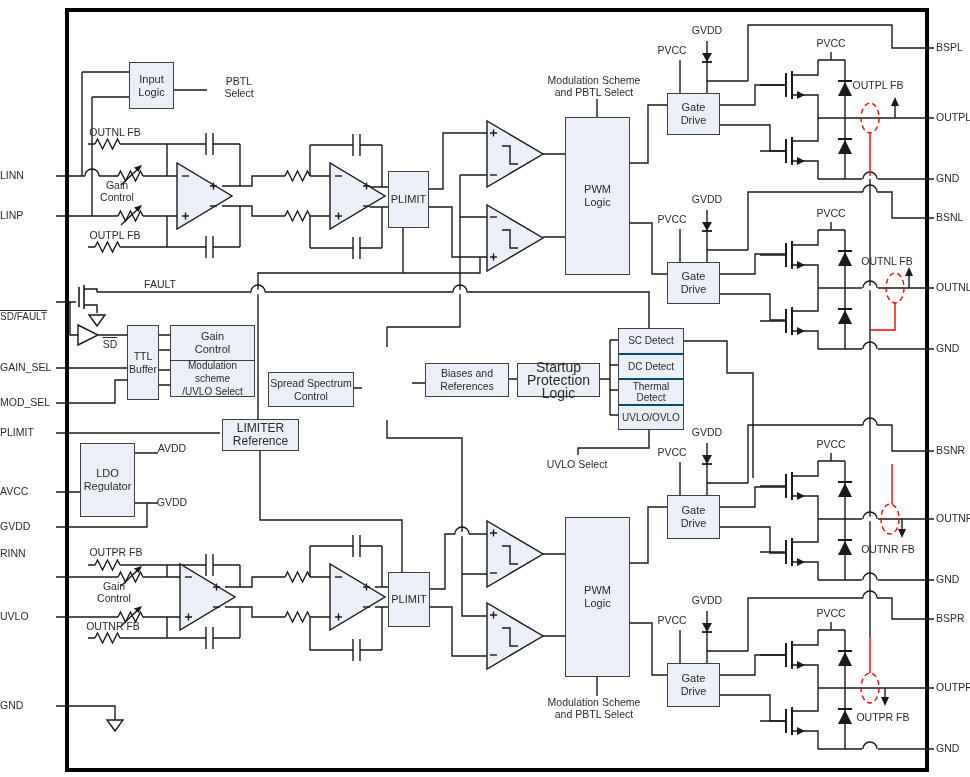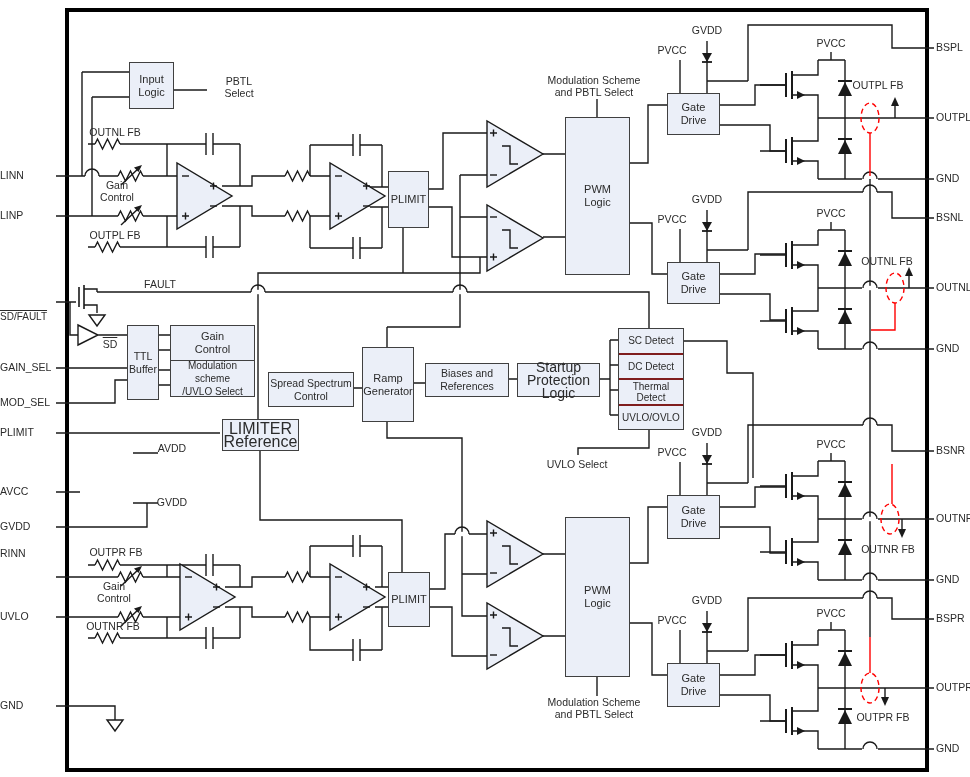--- a/index.html
+++ b/index.html
@@ -14,21 +14,21 @@
   .cl{position:absolute;z-index:3;transform:translate(-50%,-50%);
       white-space:pre-line;text-align:center;font-size:10.5px;line-height:12px;}
   .pinL{position:absolute;left:0;width:52px;font-size:10.5px;z-index:3;}
   .pinR{position:absolute;left:936px;width:40px;text-align:left;font-size:10.5px;z-index:3;}
   .ov{text-decoration:overline;}
   #detect-stack{position:absolute;left:618px;top:328px;width:64px;height:100px;
                 border:1.5px solid #404040;background:#EBEFF8;z-index:3;
                 display:flex;flex-direction:column;}
   .dcell{flex:1;display:flex;align-items:center;justify-content:center;
          font-size:10px;line-height:11px;text-align:center;white-space:pre-line;}
-  .dcell + .dcell{border-top:2px solid #7f1d1d;}
+  .dcell + .dcell{border-top:2px solid #0c4a6e;}
 </style>
 </head>
 <body>
 
 <div id="stage">
   <div id="chip-border"></div>
 
   <svg width="970" height="777" viewBox="0 0 970 777" stroke="#1a1a1a" stroke-width="1.4" fill="none">
     <defs>
       <g id="resH">
@@ -243,37 +243,37 @@
   <div class="blk" style="left:667px;top:93px;width:51px;height:40px">Gate
 Drive</div>
   <div class="blk" style="left:667px;top:262px;width:51px;height:40px">Gate
 Drive</div>
   <div class="blk" style="left:127px;top:325px;width:30px;height:73px;font-size:10.5px">TTL
 Buffer</div>
   <div class="blk" style="left:170px;top:325px;width:83px;height:34px">Gain
 Control</div>
   <div class="blk" style="left:170px;top:360px;width:83px;height:35px;font-size:10px">Modulation scheme
 /UVLO Select</div>
-  <div class="blk" style="left:222px;top:419px;width:75px;height:30px;font-size:16px">LIMITER
+  <div class="blk" style="left:222px;top:419px;width:75px;height:30px;font-size:12px">LIMITER
 Reference</div>
   <div class="blk" style="left:268px;top:372px;width:84px;height:33px;font-size:10.5px">Spread Spectrum
 Control</div>
-  <div class="blk" style="left:362px;top:347px;width:50px;height:73px">Ramp
-Generator</div>
   <div class="blk" style="left:425px;top:363px;width:82px;height:32px;font-size:10.5px">Biases and
 References</div>
   <div class="blk" style="left:517px;top:363px;width:81px;height:32px;font-size:14px">Startup Protection
 Logic</div>
   <div id="detect-stack">
     <div class="dcell">SC Detect</div>
     <div class="dcell">DC Detect</div>
     <div class="dcell">Thermal
 Detect</div>
     <div class="dcell">UVLO/OVLO</div>
   </div>
+  <div class="blk" style="left:80px;top:443px;width:53px;height:72px">LDO
+Regulator</div>
   <div class="blk" style="left:388px;top:572px;width:40px;height:53px">PLIMIT</div>
   <div class="blk" style="left:565px;top:517px;width:63px;height:158px">PWM
 Logic</div>
   <div class="blk" style="left:667px;top:495px;width:51px;height:42px">Gate
 Drive</div>
   <div class="blk" style="left:667px;top:663px;width:51px;height:42px">Gate
 Drive</div>
 
   <div class="pinL" style="top:169px">LINN</div>
   <div class="pinL" style="top:209px">LINP</div>

